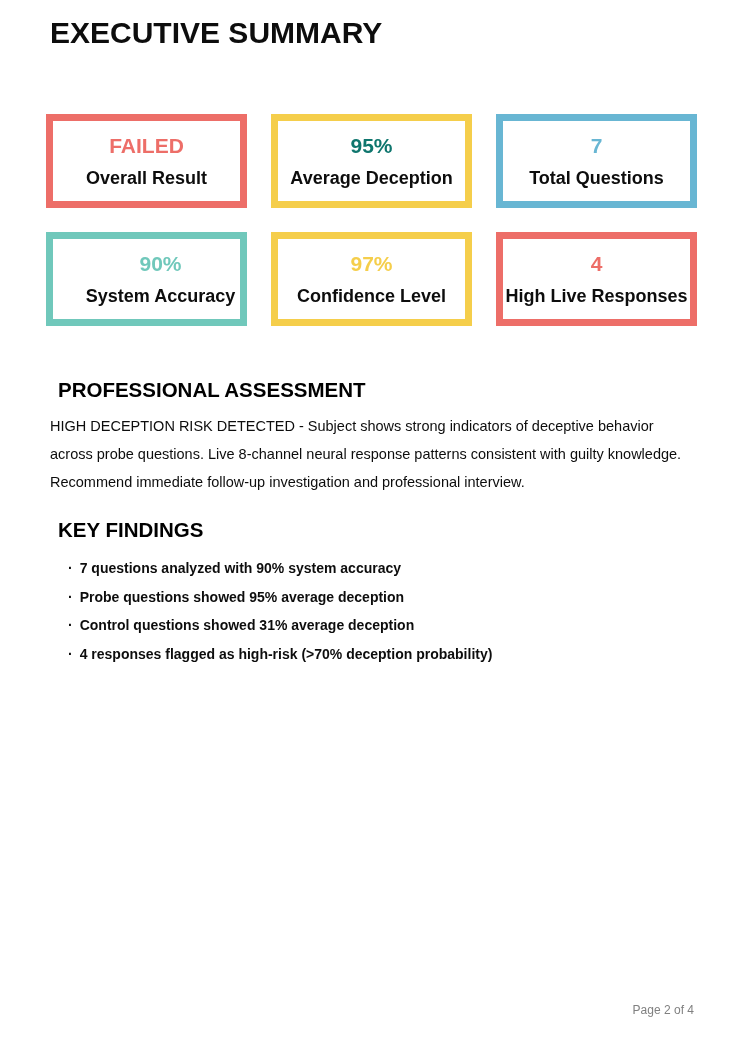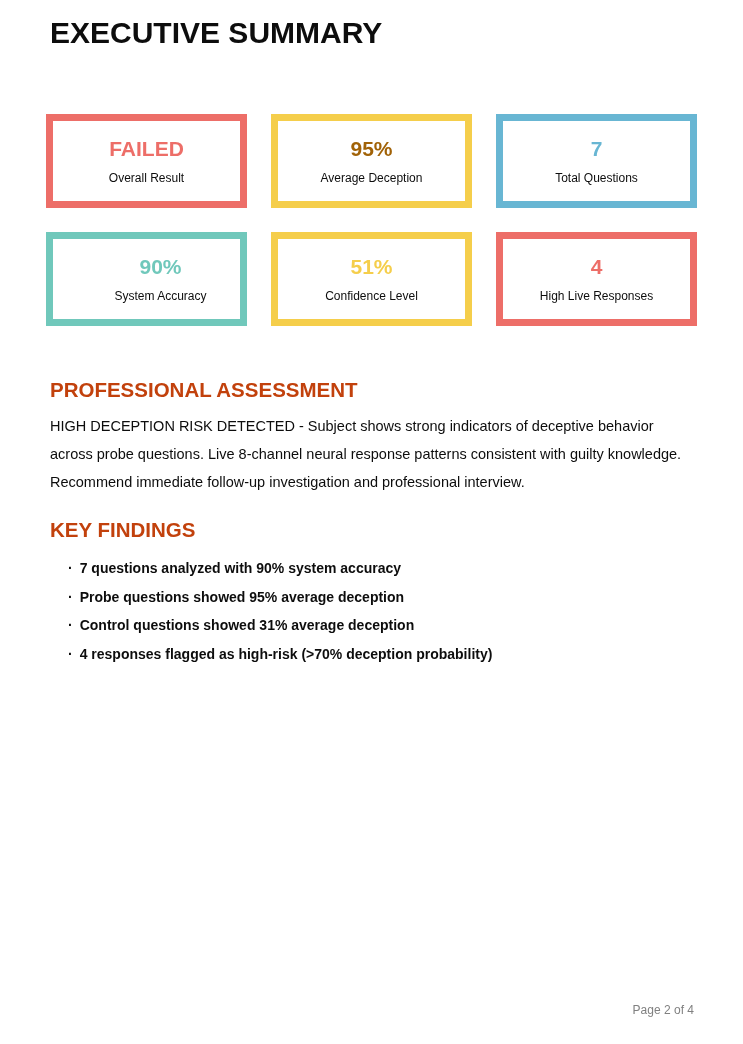--- a/index.html
+++ b/index.html
@@ -45,32 +45,32 @@
     justify-content: center;
     gap: 13px;
     text-align: center;
   }
   .stat-value {
     font-size: 21px;
     font-weight: bold;
     line-height: 1;
   }
   .stat-label {
-    font-size: 12px;
-    font-weight: normal;
+    font-size: 18px;
+    font-weight: bold;
     color: #0d0d0d;
     line-height: 1;
   }
   .section-heading {
-    margin: 0;
+    margin: 8px;
     padding: 0 0 0 50px;
     font-size: 20.5px;
     line-height: 24px;
     font-weight: bold;
-    color: #c2410c;
+    color: #000000;
   }
   .heading-assessment { margin-top: 52px; }
   .heading-findings { margin-top: 22px; }
   .assessment-body {
     margin: 10px 46px 0 50px;
     width: 648px;
     font-size: 14.5px;
     line-height: 28px;
     font-weight: normal;
     color: #0d0d0d;
@@ -107,33 +107,33 @@
 <div class="page">
 
   <h1 class="page-title">EXECUTIVE SUMMARY</h1>
 
   <div class="cards-grid">
       <div class="stat-card" style="border-color: rgb(237, 110, 104);">
         <div class="stat-value" style="color: rgb(237, 110, 104);">FAILED</div>
         <div class="stat-label">Overall Result</div>
       </div>
       <div class="stat-card" style="border-color: rgb(245, 206, 75);">
-        <div class="stat-value" style="color: #a16207;">95%</div>
+        <div class="stat-value" style="color: #0f766e;">95%</div>
         <div class="stat-label">Average Deception</div>
       </div>
       <div class="stat-card" style="border-color: rgb(104, 182, 211);">
         <div class="stat-value" style="color: rgb(104, 182, 211);">7</div>
         <div class="stat-label">Total Questions</div>
       </div>
       <div class="stat-card" style="border-color: rgb(112, 200, 187); padding-left: 28px;">
         <div class="stat-value" style="color: rgb(112, 200, 187);">90%</div>
         <div class="stat-label">System Accuracy</div>
       </div>
       <div class="stat-card" style="border-color: rgb(245, 206, 75);">
-        <div class="stat-value" style="color: rgb(245, 206, 75);">51%</div>
+        <div class="stat-value" style="color: rgb(245, 206, 75);">97%</div>
         <div class="stat-label">Confidence Level</div>
       </div>
       <div class="stat-card" style="border-color: rgb(237, 110, 104);">
         <div class="stat-value" style="color: rgb(237, 110, 104);">4</div>
         <div class="stat-label">High Live Responses</div>
       </div>
     </div>
 
   <h2 class="section-heading heading-assessment">PROFESSIONAL ASSESSMENT</h2>
 

